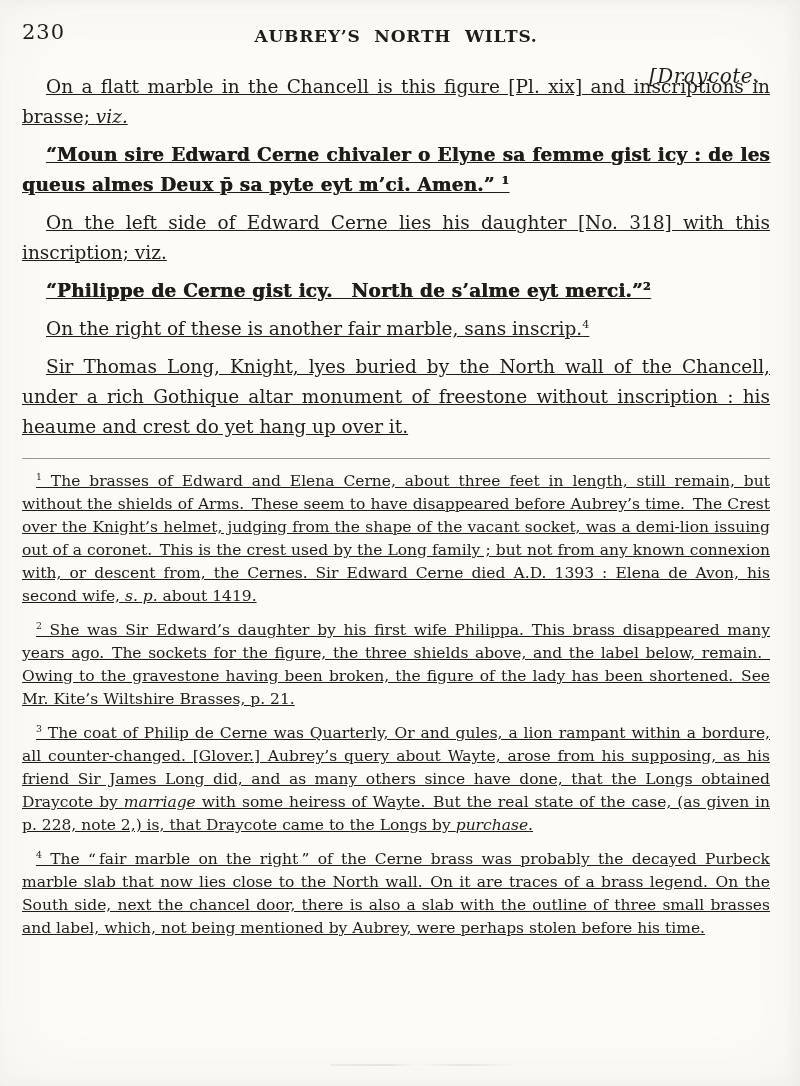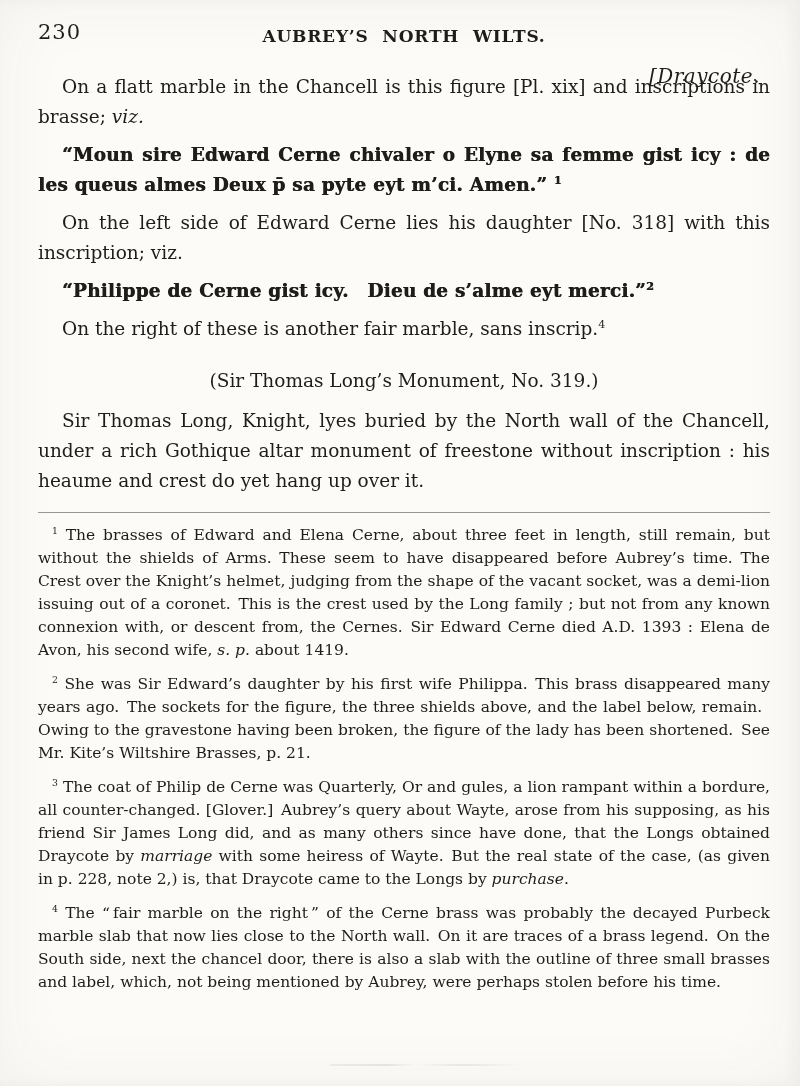--- a/index.html
+++ b/index.html
@@ -6,24 +6,25 @@
   body {
     width: 800px; height: 1086px;
     background: #f6f5f1;
     font-family: "DejaVu Serif", "Liberation Serif", serif;
     color: #1f1d1a;
   }
   .page {
     position: relative;
     width: 800px; height: 1086px;
     box-sizing: border-box;
-    padding: 20px 30px 0 38px;
+    padding: 20px 30px 0 22px;
     background: #fcfbf8;
     box-shadow: inset 0 0 70px rgba(60,55,45,0.05), inset -6px 0 14px rgba(60,55,45,0.04);
     overflow: hidden;
+    text-decoration: underline;
   }
   
   .pagehead {
     position: relative;
     height: 30px;
   }
   .pageno {
     position: absolute; left: 0; top: 0;
     font-size: 21px; letter-spacing: 1px;
   }
@@ -89,23 +90,22 @@
   <header class="pagehead">
     <span class="pageno">230</span>
     <span class="running">AUBREY’S NORTH WILTS.</span>
     <span class="section">[Draycote.</span>
   </header>
 
   <main class="main">
       <p class="para indent"><span>On a flatt marble in the Chancell is this figure [Pl. xix] and inscriptions in brasse; </span><span class="it">viz.</span></p>
       <p class="para indent bl"><span>“Moun sire Edward Cerne chivaler o Elyne sa femme gist icy&nbsp;: de les queus almes Deux p̄ sa pyte eyt m’ci. Amen.” </span><sup>1</sup></p>
       <p class="para indent"><span>On the left side of Edward Cerne lies his daughter [No. 318] with this inscription; viz.</span></p>
-      <p class="para indent bl"><span>“Philippe de Cerne gist icy. Dieu de s’alme eyt merci.”</span><sup>2</sup></p>
+      <p class="para indent bl"><span>“Philippe de Cerne gist icy. North de s’alme eyt merci.”</span><sup>2</sup></p>
       <p class="para indent"><span>On the right of these is another fair marble, sans inscrip.</span><sup>4</sup></p>
-      <p class="para heading"><span>(Sir Thomas Long’s Monument, No. 319.)</span></p>
       <p class="para indent"><span>Sir Thomas Long, Knight, lyes buried by the North wall of the Chancell, under a rich Gothique altar monument of freestone without inscription&nbsp;: his heaume and crest do yet hang up over it.</span></p>
     </main>
 
   <hr class="fnrule">
 
   <section class="footnotes">
       <p class="para indent"><sup>1</sup><span> The brasses of Edward and Elena Cerne, about three feet in length, still remain, but without the shields of Arms. These seem to have disappeared before Aubrey’s time. The Crest over the Knight’s helmet, judging from the shape of the vacant socket, was a demi-lion issuing out of a coronet. This is the crest used by the Long family&nbsp;; but not from any known connexion with, or descent from, the Cernes. Sir Edward Cerne died A.D. 1393&nbsp;: Elena de Avon, his second wife, </span><span class="it">s. p.</span><span> about 1419.</span></p>
       <p class="para indent"><sup>2</sup><span> She was Sir Edward’s daughter by his first wife Philippa. This brass disappeared many years ago. The sockets for the figure, the three shields above, and the label below, remain. Owing to the gravestone having been broken, the figure of the lady has been shortened. See Mr. Kite’s Wiltshire Brasses, p. 21.</span></p>
       <p class="para indent"><sup>3</sup><span> The coat of Philip de Cerne was Quarterly, Or and gules, a lion rampant within a bordure, all counter-changed. [Glover.] Aubrey’s query about Wayte, arose from his supposing, as his friend Sir James Long did, and as many others since have done, that the Longs obtained Draycote by </span><span class="it">marriage</span><span> with some heiress of Wayte. But the real state of the case, (as given in p. 228, note 2,) is, that Draycote came to the Longs by </span><span class="it">purchase</span><span>.</span></p>
       <p class="para indent"><sup>4</sup><span> The “ fair marble on the right ” of the Cerne brass was probably the decayed Purbeck marble slab that now lies close to the North wall. On it are traces of a brass legend. On the South side, next the chancel door, there is also a slab with the outline of three small brasses and label, which, not being mentioned by Aubrey, were perhaps stolen before his time.</span></p>

